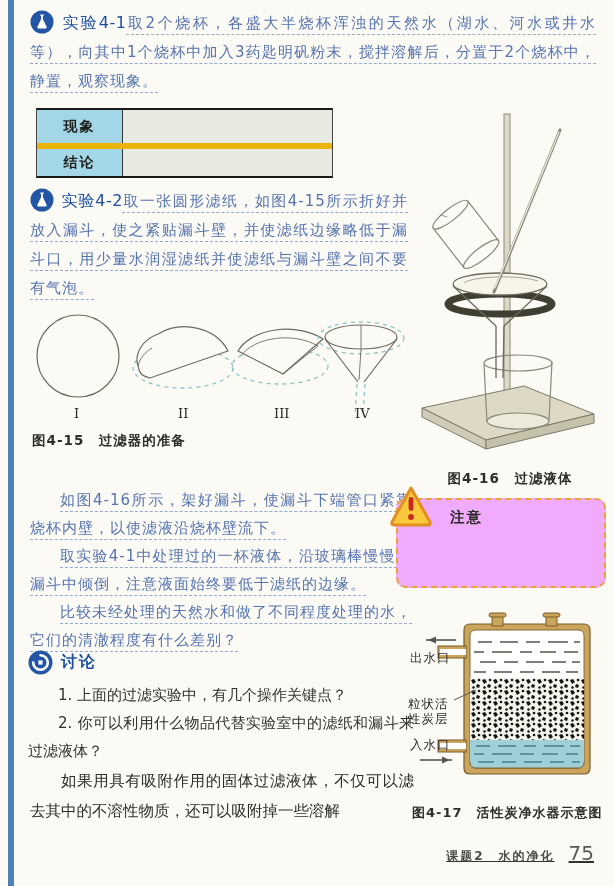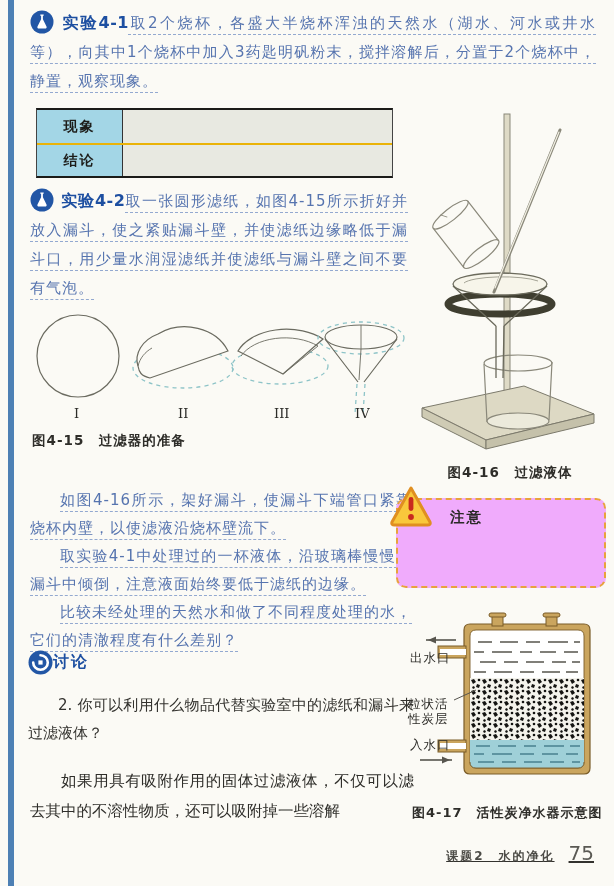--- a/index.html
+++ b/index.html
@@ -17,77 +17,77 @@
   }
 
   
   .exp-block { position: absolute; font-size: 15px; line-height: 29px; text-align: justify; }
   .exp1 { left: 30px; top: 8px; width: 566px; }
   .exp2 { left: 30px; top: 186px; width: 378px; }
   .exp-icon {
     display: inline-block; vertical-align: -6px; width: 24px; height: 24px; margin-right: 7px;
   }
   .exp-label {
-    font-weight: bold; color: #1d4fa1; font-size: 16px; 
+    font-weight: normal; color: #1d4fa1; font-size: 16px; 
     letter-spacing: 0.5px;
   }
   .hand {
     color: #5674af; letter-spacing: 1px;
     text-decoration: underline dashed #93a9d0 1px;
     text-underline-offset: 6px;
     -webkit-text-decoration: underline dashed #93a9d0;
   }
 
   
   .obs-table {
-    position: absolute; left: 36px; top: 108px; width: 357px;
+    position: absolute; left: 36px; top: 108px; width: 297px;
     border-top: 2.5px solid #1b1b18; border-bottom: 2.5px solid #1b1b18;
     border-left: 1px solid #444; border-right: 1px solid #444;
   }
   .obs-row { display: flex; height: 33px; }
-  .obs-row + .obs-row { border-top: 2px solid #eab308; }
+  .obs-row + .obs-row { border-top: 6px solid #eab308; }
   .obs-head {
     width: 86px; background: #a3d6e6; border-right: 1px solid #333;
     font-size: 14px; font-weight: 600; color: #1d1d1a;
     display: flex; align-items: center; justify-content: center; letter-spacing: 2px;
   }
   .obs-val { flex: 1; background: #e8e9e1; }
 
   
   .fig15 { position: absolute; left: 28px; top: 306px; width: 382px; }
   .step-labels { position: relative; height: 18px; margin-top: -12px; }
   .step-labels span {
     position: absolute; font-family: "DejaVu Serif", serif; font-size: 13px; color: #2c2c28;
   }
   .fig-caption {
     font-size: 13.5px; font-weight: bold; color: #2e2d29; letter-spacing: 1px; margin-top: 8px;
   }
   .fig15 .fig-caption { margin-left: 4px; }
 
   
   .fig16 { position: absolute; left: 412px; top: 92px; width: 196px; text-align: center; }
-  .fig16 .fig-caption { margin-top: 12px; }
+  .fig16 .fig-caption { margin-top: 18px; }
 
   
   .paras { position: absolute; left: 30px; top: 486px; width: 382px; font-size: 15px; line-height: 28px; }
   .paras p { text-indent: 2em; text-align: justify; }
 
   
   .notice {
     position: absolute; left: 396px; top: 498px; width: 210px; min-height: 90px;
     border: 2px dashed #e8a23c; border-radius: 10px; background: #f0abfc;
     padding: 8px 10px 10px 14px;
   }
   .notice-triangle { position: absolute; left: -10px; top: -16px; width: 46px; height: 44px; }
   .notice-title { font-size: 14.5px; font-weight: bold; color: #2b2a26; margin-left: 38px; letter-spacing: 2px; }
   .notice-text { font-size: 13px; line-height: 21px; color: #3b3a35; text-indent: 2em; margin-top: 5px; text-align: justify; letter-spacing: 0.5px;}
 
   
   .discussion { position: absolute; left: 28px; top: 650px; width: 386px; }
-  .disc-header { display: flex; align-items: center; margin-bottom: 16px; }
+  .disc-header { display: flex; align-items: center; gap: 8px; margin-bottom: 6px; }
   .disc-icon { width: 25px; height: 25px; }
   .disc-label { font-size: 16px; font-weight: bold; color: #1d4fa1; letter-spacing: 2px; }
   .disc-q { font-size: 15px; line-height: 28px; color: #33322e; text-indent: 2em; text-align: justify; }
 
   
   .closing {
     position: absolute; left: 30px; top: 766px; width: 384px;
     font-size: 15.5px; line-height: 30px; text-indent: 2em; color: #2f2e2a; text-align: justify;
   }
 
@@ -223,20 +223,21 @@
   <div class="disc-header">
     <span class="disc-icon">
       <svg width="25" height="25" viewBox="0 0 25 25">
         <circle cx="12.5" cy="12.5" r="12" fill="#2256a5"></circle>
         <path d="M12.5 5.2 a7.3 7.3 0 1 1 -7.3 7.3" fill="none" stroke="#ffffff" stroke-width="2.6" stroke-linecap="round"></path>
         <rect x="10.4" y="10.4" width="4.2" height="4.2" fill="#ffffff"></rect>
       </svg>
     </span>
     <span class="disc-label">讨论</span>
   </div>
+  <p class="disc-q">1. 上面的过滤实验中，有几个操作关键点？</p>
   <p class="disc-q">2. 你可以利用什么物品代替实验室中的滤纸和漏斗来过滤液体？</p>
 </div>
 
 <p class="closing">如果用具有吸附作用的固体过滤液体，不仅可以滤去其中的不溶性物质，还可以吸附掉一些溶解</p>
 
 <div class="fig17">
   <div class="fig17-diagram">
     <svg width="205" height="178" viewBox="0 0 205 178">
       <defs>
         <pattern id="carbonDots" width="11" height="11" patternUnits="userSpaceOnUse">

